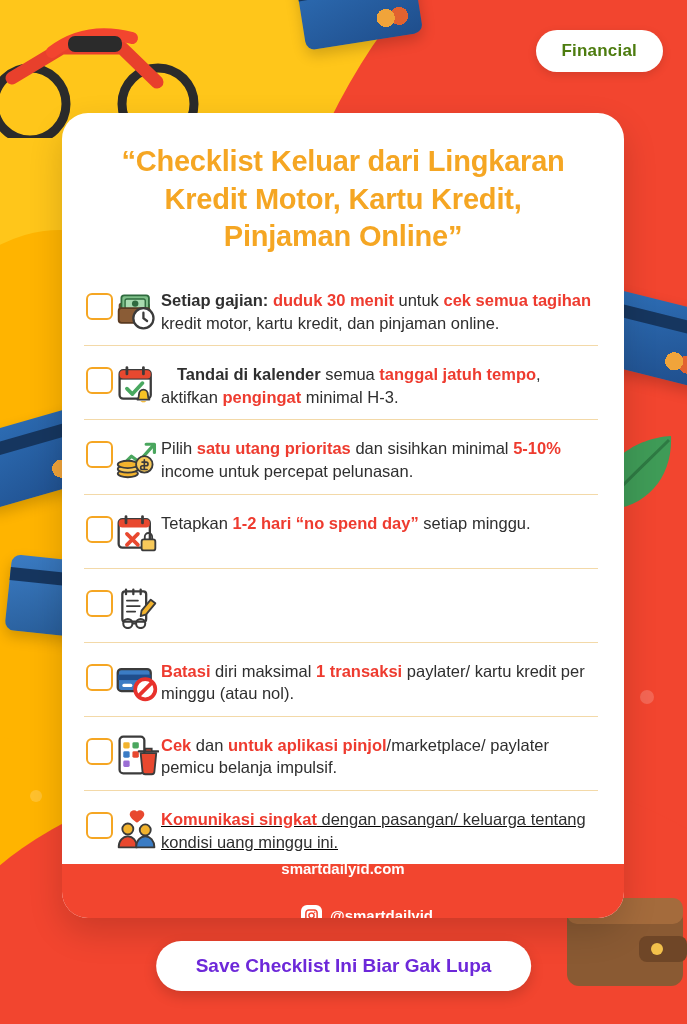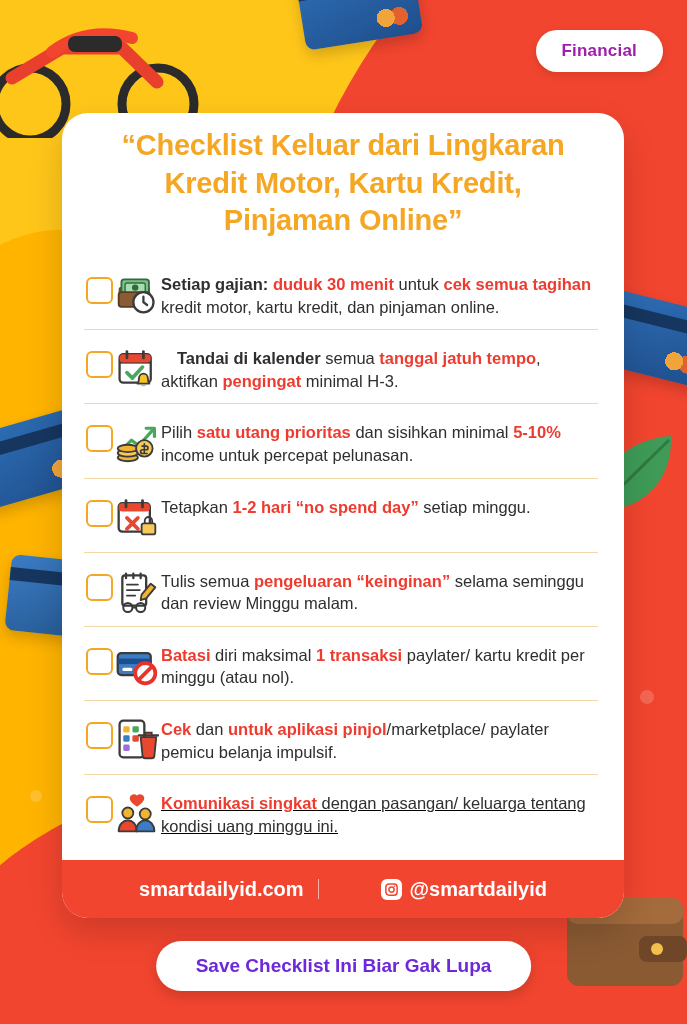--- a/index.html
+++ b/index.html
@@ -81,21 +81,21 @@
     position: absolute; right: -4px; bottom: 30px;
     width: 130px; height: 110px;
   }
   .bg-leaf {
     position: absolute; right: 10px; top: 430px; width: 90px; height: 90px;
   }
 
   
   .badge {
     position: absolute; right: 24px; top: 30px;
-    background: #fff; color: #a21caf;
+    background: #fff; color: #4d7c0f;
     font-weight: bold; font-size: 17px;
     padding: 11px 26px; border-radius: 22px;
     letter-spacing: .2px;
     box-shadow: 0 3px 10px rgba(0,0,0,.12);
     z-index: 6;
   }
 
   
   .card {
     position: absolute;
@@ -108,21 +108,21 @@
     display: flex;
     flex-direction: column;
     overflow: hidden;
   }
   .card-title {
     text-align: center;
     color: #f5a623;
     font-size: 29px;
     font-weight: bold;
     line-height: 1.30;
-    padding: 14px 36px 12px;
+    padding: 30px 36px 12px;
     letter-spacing: -.2px;
   }
 
   .list {
     flex: 1;
     padding: 4px 26px 0 22px;
   }
   .item {
     display: flex;
     align-items: flex-start;
@@ -158,22 +158,23 @@
 
   
   .card-footer {
     height: 58px;
     background: #f2452f;
     color: #fff;
     display: flex;
     align-items: center;
     justify-content: center;
     gap: 14px;
-    font-size: 20px;
+    font-size: 15px;
     font-weight: bold;
+    flex-direction: column;
   }
   .card-footer .sep {
     width: 1px; height: 20px; background: rgba(255,255,255,.6);
   }
   .ig-wrap { display: flex; align-items: center; gap: 8px; padding-left: 48px; }
   .ig-glyph {
     width: 21px; height: 21px; border-radius: 6px;
     background: #fff;
     display: inline-flex; align-items: center; justify-content: center;
   }
@@ -305,21 +306,20 @@
     <svg viewBox="0 0 48 48">
       <rect x="8" y="7" width="26" height="33" rx="3" fill="#fff" stroke="#3b3b3b" stroke-width="2.5"></rect>
       <path d="M13 17h12M13 23h14M13 29h9" stroke="#3b3b3b" stroke-width="2" stroke-linecap="round"></path>
       <path d="M12 5v5M20 5v5M28 5v5" stroke="#3b3b3b" stroke-width="2.5" stroke-linecap="round"></path>
       <path d="M29 28l10-12 5 4-10 12-6 2z" fill="#f2b32e" stroke="#3b3b3b" stroke-width="2" stroke-linejoin="round"></path>
       <circle cx="14" cy="42" r="5" fill="none" stroke="#3b3b3b" stroke-width="2.2"></circle>
       <circle cx="28" cy="42" r="5" fill="none" stroke="#3b3b3b" stroke-width="2.2"></circle>
       <path d="M19 42h4" stroke="#3b3b3b" stroke-width="2.2"></path>
     </svg>
         </div>
-        <div class="txt"><span>Tulis semua </span><span class="hl">pengeluaran “keinginan”</span><span> selama seminggu dan review Minggu malam.</span></div>
       </div>
       <div class="item">
         <div class="checkbox"></div>
         <div class="icon-wrap">
     <svg viewBox="0 0 48 48">
       <rect x="3" y="11" width="36" height="24" rx="4" fill="#3b7cc4" stroke="#3b3b3b" stroke-width="2.5"></rect>
       <rect x="3" y="17" width="36" height="6" fill="#1f4e8c"></rect>
       <rect x="8" y="27" width="11" height="3.5" rx="1.7" fill="#fff"></rect>
       <circle cx="33" cy="33" r="11" fill="#fff" stroke="#e8322c" stroke-width="4"></circle>
       <path d="M26 40l14-14" stroke="#e8322c" stroke-width="4" stroke-linecap="round"></path>

